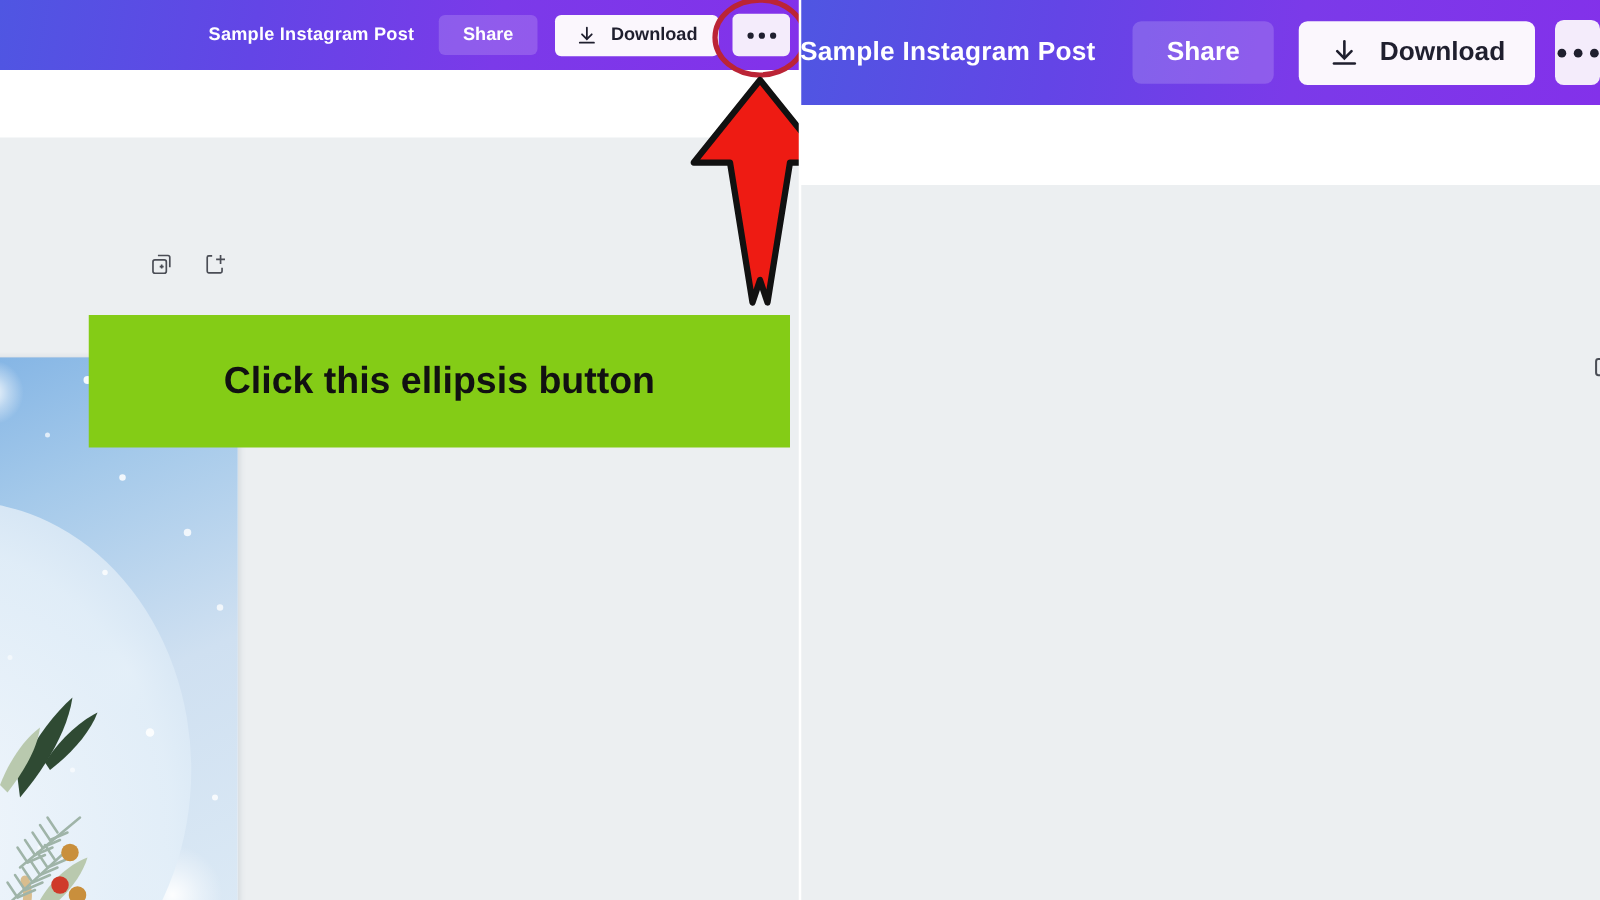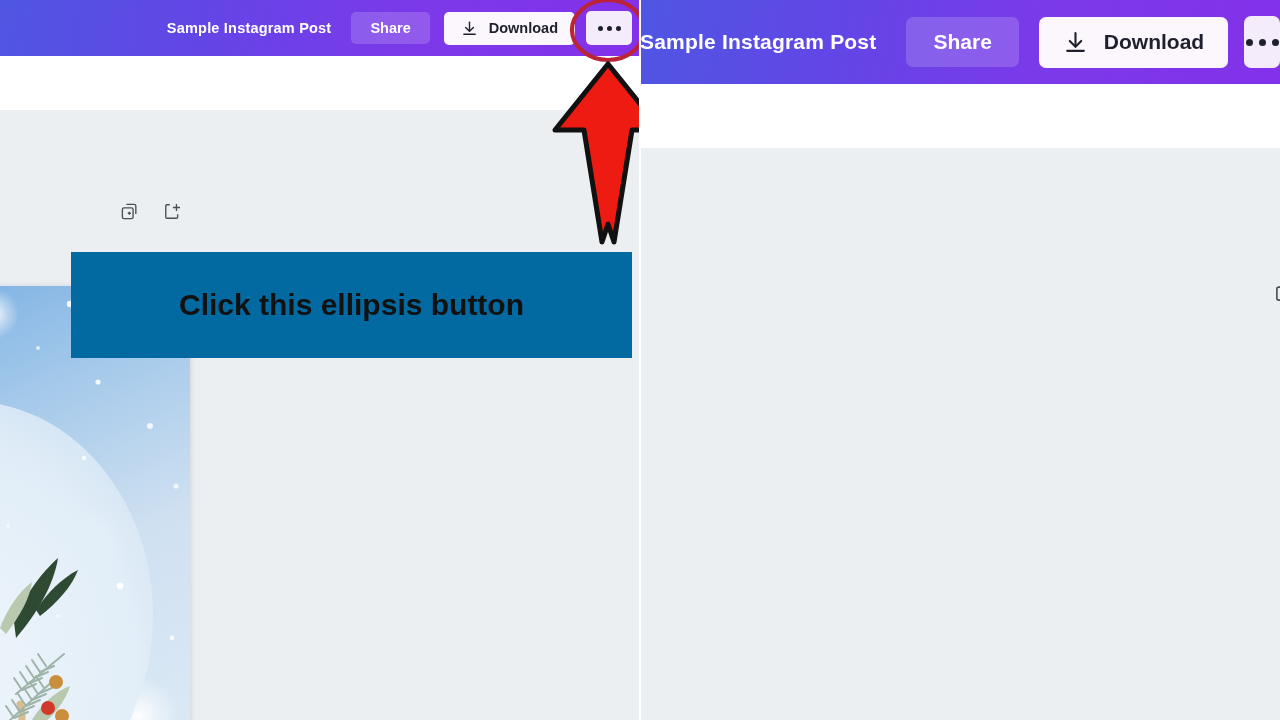--- a/index.html
+++ b/index.html
@@ -93,21 +93,21 @@
   }
   #comment-left  { left: 202px; top: 181px; width: 39px; height: 39px; }
 
   
   .anno-svg { position: absolute; pointer-events: none; }
   #circle-ellipsis { left: 566px; top: -4px; }
   #arrow-left  { left: 548px; top: 58px; }
 
   .callout {
     position: absolute;
-    background: #0369a1;
+    background: #84cc16;
     color: #111111;
     font-family: "Liberation Sans", sans-serif;
     font-weight: bold;
     display: flex; align-items: center; justify-content: center;
     text-align: center;
     line-height: 1.33;
   }
   #callout-left  { left: 71px;  top: 252px; width: 561px; height: 106px; font-size: 30px; }
 
   .divider-vert { position:absolute; left:639px; top:0; width:2px; height:720px; background:#ffffff; }

